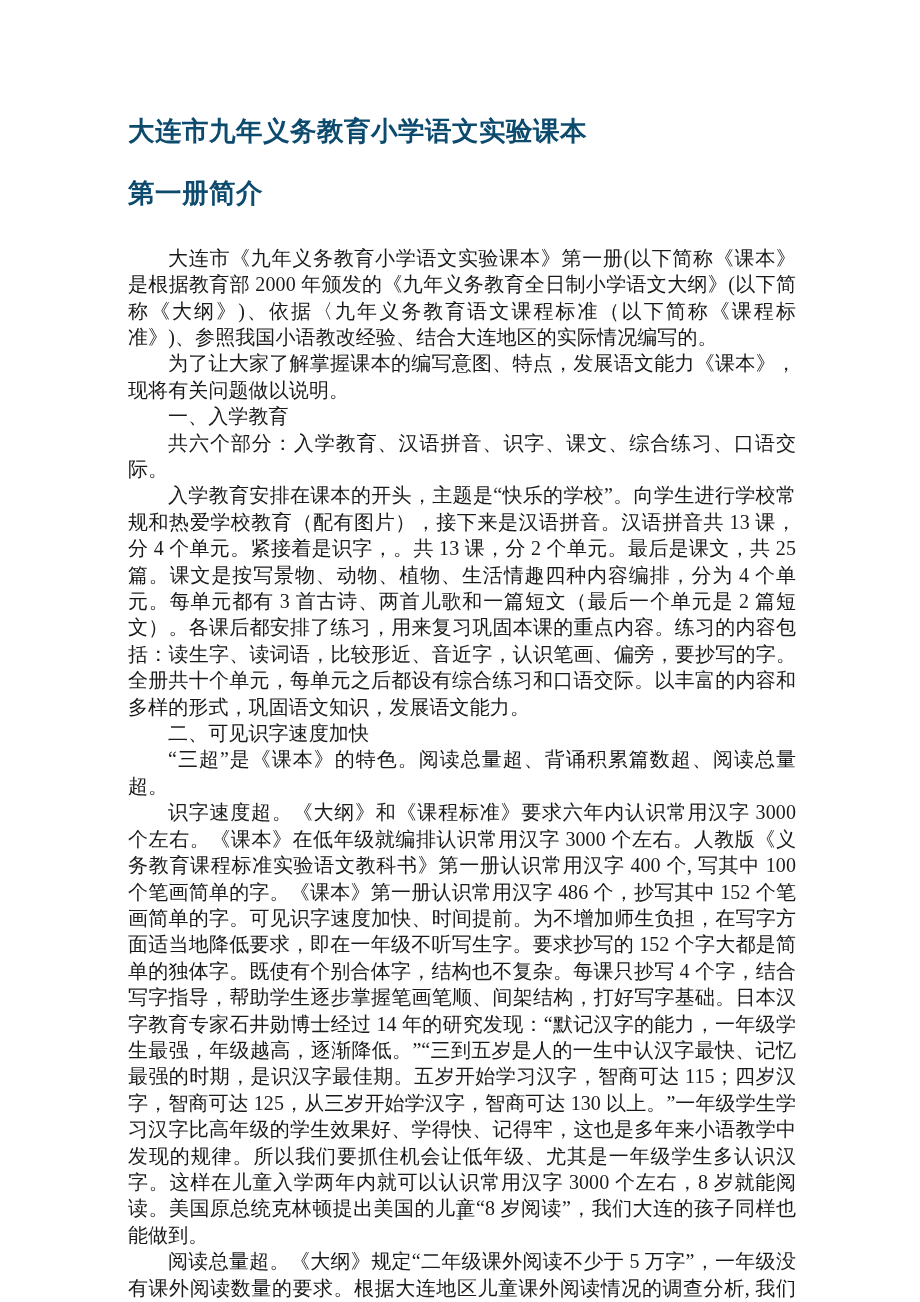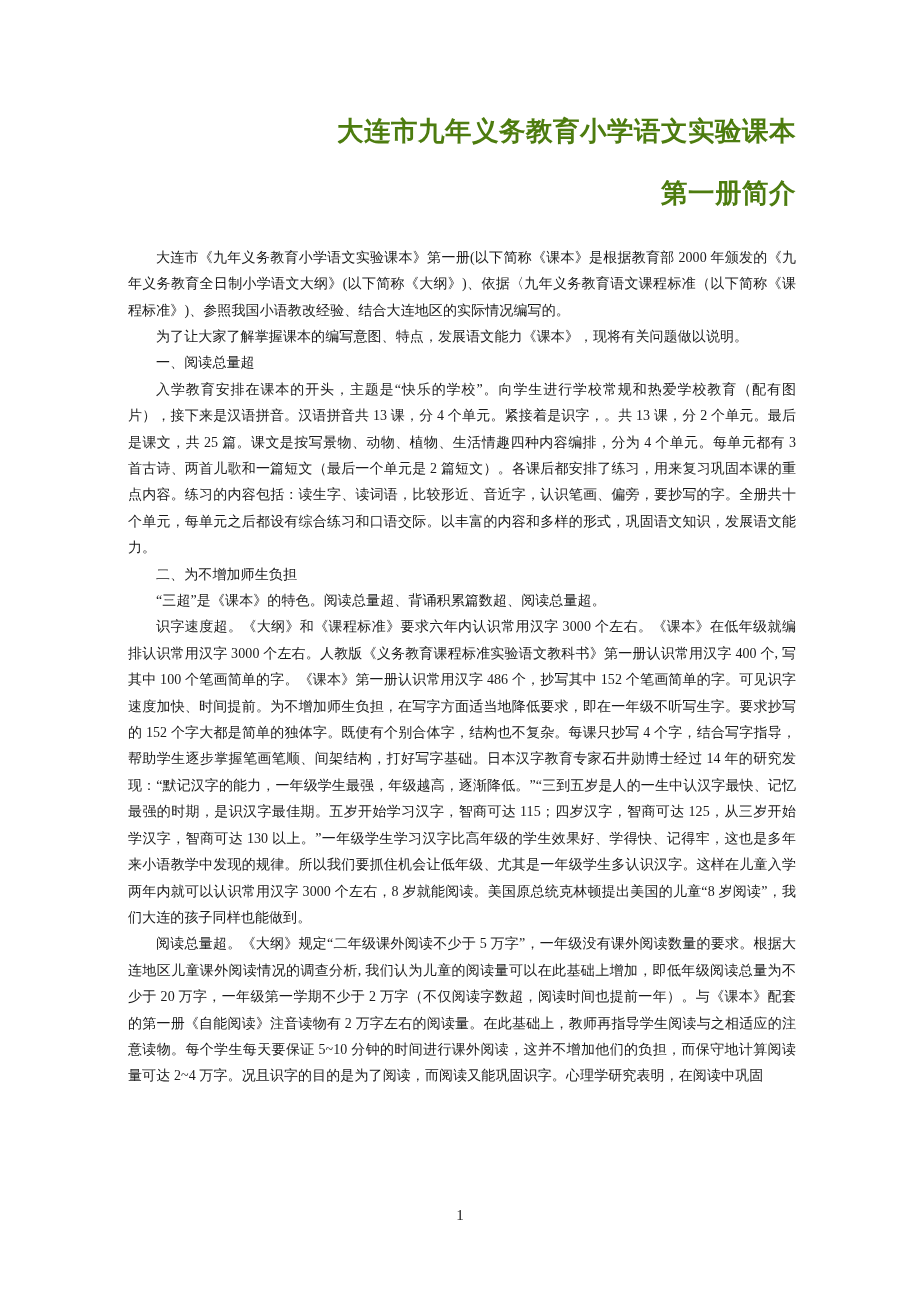--- a/index.html
+++ b/index.html
@@ -19,41 +19,41 @@
     box-sizing: border-box;
     overflow: hidden;
   }
   .content {
     position: absolute;
     left: 128px;
     top: 0;
     width: 668px;
   }
   .doc-title {
-    text-align: right;
+    text-align: left;
     font-family: "Liberation Sans", "DejaVu Sans", sans-serif;
     font-weight: bold;
     font-size: 26.5px;
     line-height: 44px;
     letter-spacing: 0.5px;
-    color: #4d7c0f;
+    color: #0c4a6e;
   }
   .doc-title.line-1 {
     margin-top: 109px;
   }
   .doc-title.line-2 {
     margin-top: 0;
     margin-bottom: 0;
   }
   .body-block {
     margin-top: 30px;
   }
   p.para {
     margin: 0;
-    font-size: 14px;
+    font-size: 20px;
     line-height: 26.4px;
     text-align: justify;
     text-justify: inter-ideograph;
     text-indent: 2em;
     word-break: break-all;
     letter-spacing: 0.1px;
   }
   .page-number {
     position: absolute;
     left: 0;
@@ -72,23 +72,24 @@
 
   <div class="content">
 
     <h1 class="doc-title line-1">大连市九年义务教育小学语文实验课本</h1>
 
     <h1 class="doc-title line-2">第一册简介</h1>
 
     <div class="body-block">
       <p class="para">大连市《九年义务教育小学语文实验课本》第一册(以下简称《课本》是根据教育部 2000 年颁发的《九年义务教育全日制小学语文大纲》(以下简称《大纲》)、依据〈九年义务教育语文课程标准（以下简称《课程标准》)、参照我国小语教改经验、结合大连地区的实际情况编写的。</p>
       <p class="para">为了让大家了解掌握课本的编写意图、特点，发展语文能力《课本》，现将有关问题做以说明。</p>
-      <p class="para">一、阅读总量超</p>
+      <p class="para">一、入学教育</p>
+      <p class="para">共六个部分：入学教育、汉语拼音、识字、课文、综合练习、口语交际。</p>
       <p class="para">入学教育安排在课本的开头，主题是“快乐的学校”。向学生进行学校常规和热爱学校教育（配有图片），接下来是汉语拼音。汉语拼音共 13 课，分 4 个单元。紧接着是识字，。共 13 课，分 2 个单元。最后是课文，共 25 篇。课文是按写景物、动物、植物、生活情趣四种内容编排，分为 4 个单元。每单元都有 3 首古诗、两首儿歌和一篇短文（最后一个单元是 2 篇短文）。各课后都安排了练习，用来复习巩固本课的重点内容。练习的内容包括：读生字、读词语，比较形近、音近字，认识笔画、偏旁，要抄写的字。全册共十个单元，每单元之后都设有综合练习和口语交际。以丰富的内容和多样的形式，巩固语文知识，发展语文能力。</p>
-      <p class="para">二、为不增加师生负担</p>
+      <p class="para">二、可见识字速度加快</p>
       <p class="para">“三超”是《课本》的特色。阅读总量超、背诵积累篇数超、阅读总量超。</p>
       <p class="para">识字速度超。《大纲》和《课程标准》要求六年内认识常用汉字 3000 个左右。《课本》在低年级就编排认识常用汉字 3000 个左右。人教版《义务教育课程标准实验语文教科书》第一册认识常用汉字 400 个, 写其中 100 个笔画简单的字。《课本》第一册认识常用汉字 486 个，抄写其中 152 个笔画简单的字。可见识字速度加快、时间提前。为不增加师生负担，在写字方面适当地降低要求，即在一年级不听写生字。要求抄写的 152 个字大都是简单的独体字。既使有个别合体字，结构也不复杂。每课只抄写 4 个字，结合写字指导，帮助学生逐步掌握笔画笔顺、间架结构，打好写字基础。日本汉字教育专家石井勋博士经过 14 年的研究发现：“默记汉字的能力，一年级学生最强，年级越高，逐渐降低。”“三到五岁是人的一生中认汉字最快、记忆最强的时期，是识汉字最佳期。五岁开始学习汉字，智商可达 115；四岁汉字，智商可达 125，从三岁开始学汉字，智商可达 130 以上。”一年级学生学习汉字比高年级的学生效果好、学得快、记得牢，这也是多年来小语教学中发现的规律。所以我们要抓住机会让低年级、尤其是一年级学生多认识汉字。这样在儿童入学两年内就可以认识常用汉字 3000 个左右，8 岁就能阅读。美国原总统克林顿提出美国的儿童“8 岁阅读”，我们大连的孩子同样也能做到。</p>
       <p class="para">阅读总量超。《大纲》规定“二年级课外阅读不少于 5 万字”，一年级没有课外阅读数量的要求。根据大连地区儿童课外阅读情况的调查分析, 我们认为儿童的阅读量可以在此基础上增加，即低年级阅读总量为不少于 20 万字，一年级第一学期不少于 2 万字（不仅阅读字数超，阅读时间也提前一年）。与《课本》配套的第一册《自能阅读》注音读物有 2 万字左右的阅读量。在此基础上，教师再指导学生阅读与之相适应的注意读物。每个学生每天要保证 5~10 分钟的时间进行课外阅读，这并不增加他们的负担，而保守地计算阅读量可达 2~4 万字。况且识字的目的是为了阅读，而阅读又能巩固识字。心理学研究表明，在阅读中巩固</p>
     </div>
 
   </div>
 
   <div class="page-number">1</div>
 
 </div>

